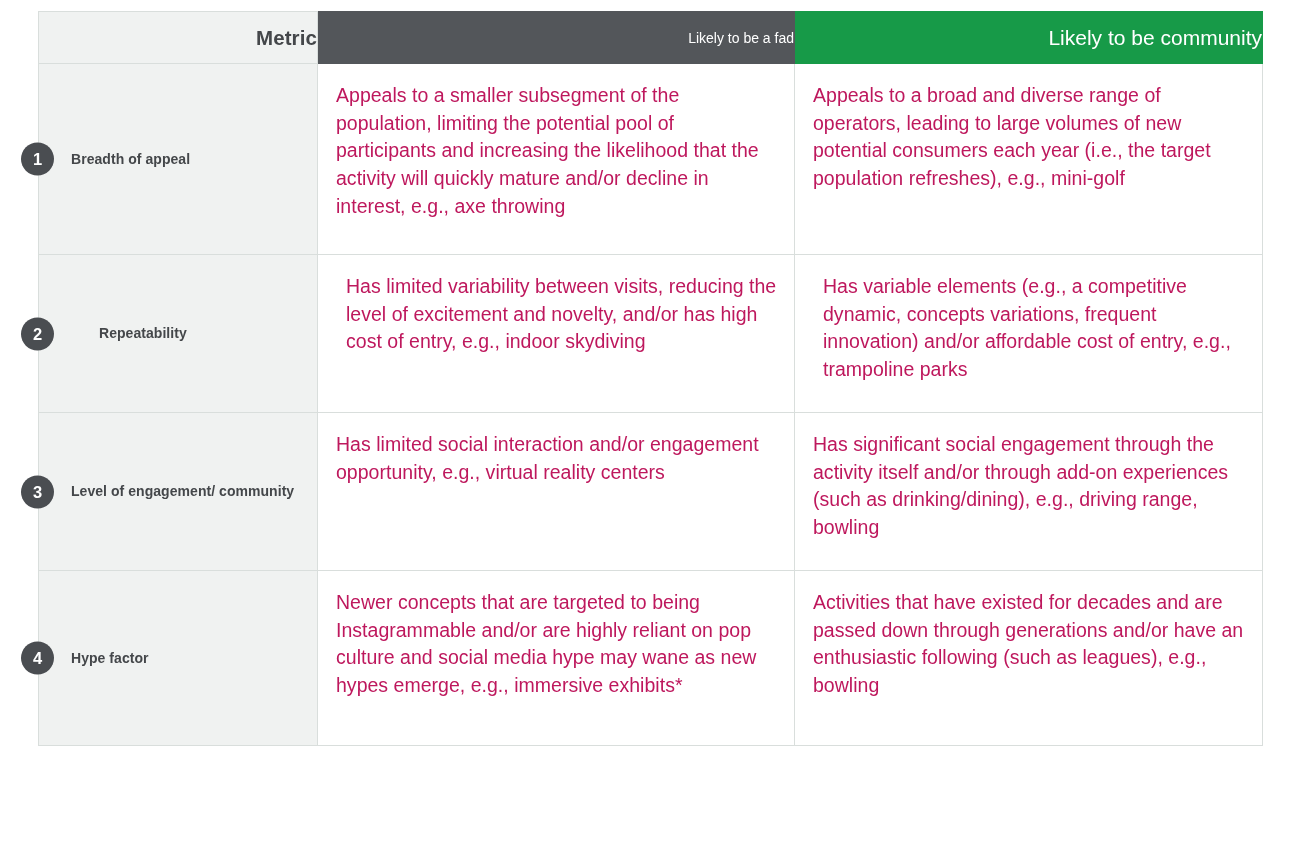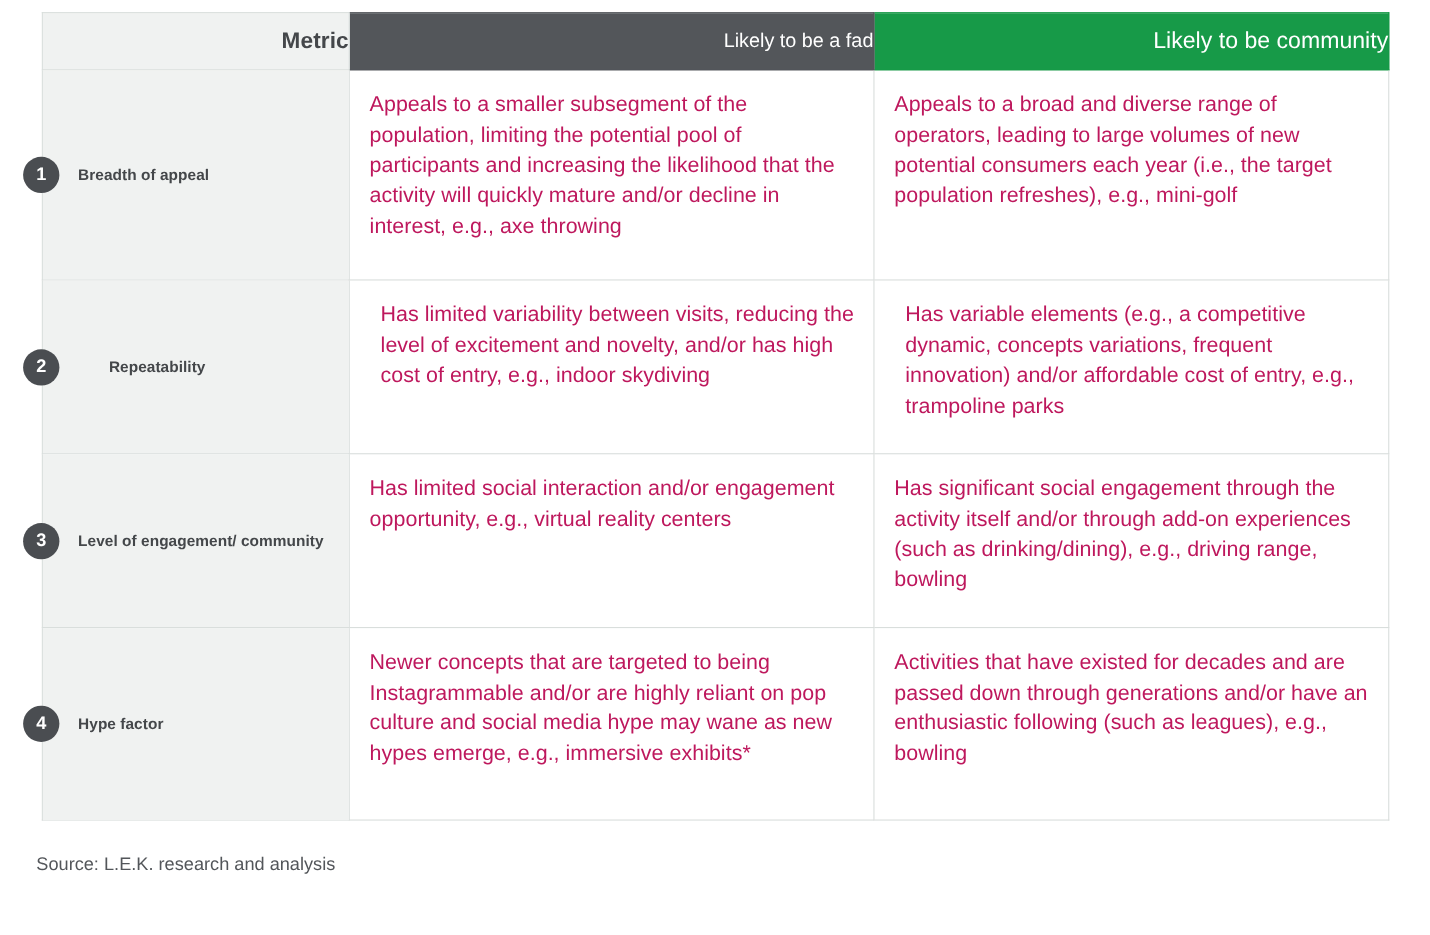--- a/index.html
+++ b/index.html
@@ -51,21 +51,21 @@
     color: #44474A;
     font-weight: bold;
     font-size: 20.5px;
     letter-spacing: 0.1px;
     padding-left: 32px;
   }
 
   th.head-fad {
     background: #53565A;
     color: #ffffff;
-    font-size: 18px;
+    font-size: 14px;
     padding-left: 18px;
     border: 1px solid #53565A;
   }
 
   th.head-endure {
     background: #179A48;
     color: #ffffff;
     font-size: 21px;
     padding-left: 18px;
     border: 1px solid #179A48;
@@ -219,16 +219,15 @@
         </td>
         <td class="cell-text">
           <span class="body-text">Activities that have existed for decades and are passed down through generations and/or have an enthusiastic following (such as leagues), e.g., bowling</span>
         </td>
       </tr>
 
     </tbody>
   </table>
 
   <div class="footnotes">
-    <p>Source: L.E.K. research and analysis</p>
   </div>
 
 </div>
 
 </body></html>

